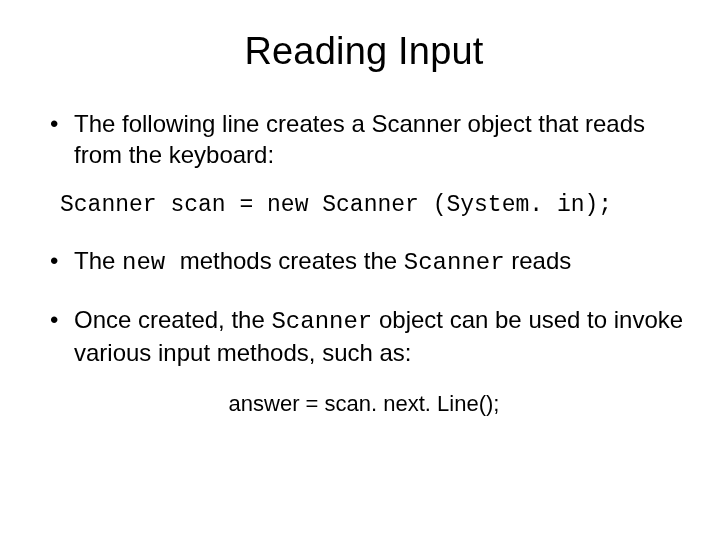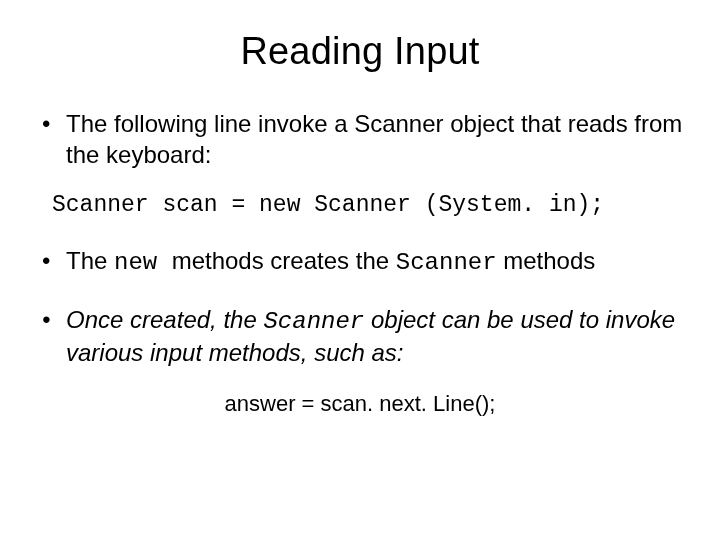--- a/index.html
+++ b/index.html
@@ -8,21 +8,21 @@
     width: 720px;
     height: 540px;
     background: #ffffff;
     font-family: Arial, Helvetica, sans-serif;
     color: #000000;
   }
   .slide {
     box-sizing: border-box;
     width: 720px;
     height: 438px;
-    padding: 20px 32px 20px 32px;
+    padding: 20px 32px 20px 40px;
   }
   .title {
     text-align: center;
     font-size: 38px;
     font-weight: 400;
     margin-top: 10px;
     margin-bottom: 36px;
     letter-spacing: 0.2px;
   }
   ul.bullets {
@@ -64,34 +64,34 @@
 </head>
 <body>
 
 <div class="slide">
 
   <div class="title">Reading Input</div>
 
   <ul class="bullets">
 
     <li>
-      <span>The following line invoke a Scanner object that reads from the keyboard:</span>
+      <span>The following line creates a Scanner object that reads from the keyboard:</span>
     </li>
 
   </ul>
 
   <div class="codeblock">Scanner scan = new Scanner (System. in);</div>
 
   <ul class="bullets">
 
     <li>
-      <span>The </span><span class="mono">new </span><span>methods creates the </span><span class="mono">Scanner</span><span> methods</span>
+      <span>The </span><span class="mono">new </span><span>methods creates the </span><span class="mono">Scanner</span><span> reads</span>
     </li>
 
-    <li style="margin-top:26px;font-style:italic;">
+    <li style="margin-top:26px;">
       <span>Once created, the </span><span class="mono">Scanner</span><span> object can be used to invoke various input methods, such as:</span>
     </li>
 
   </ul>
 
   <div class="codeblock2">answer = scan. next. Line();</div>
 
 </div>
 
 </body></html>

